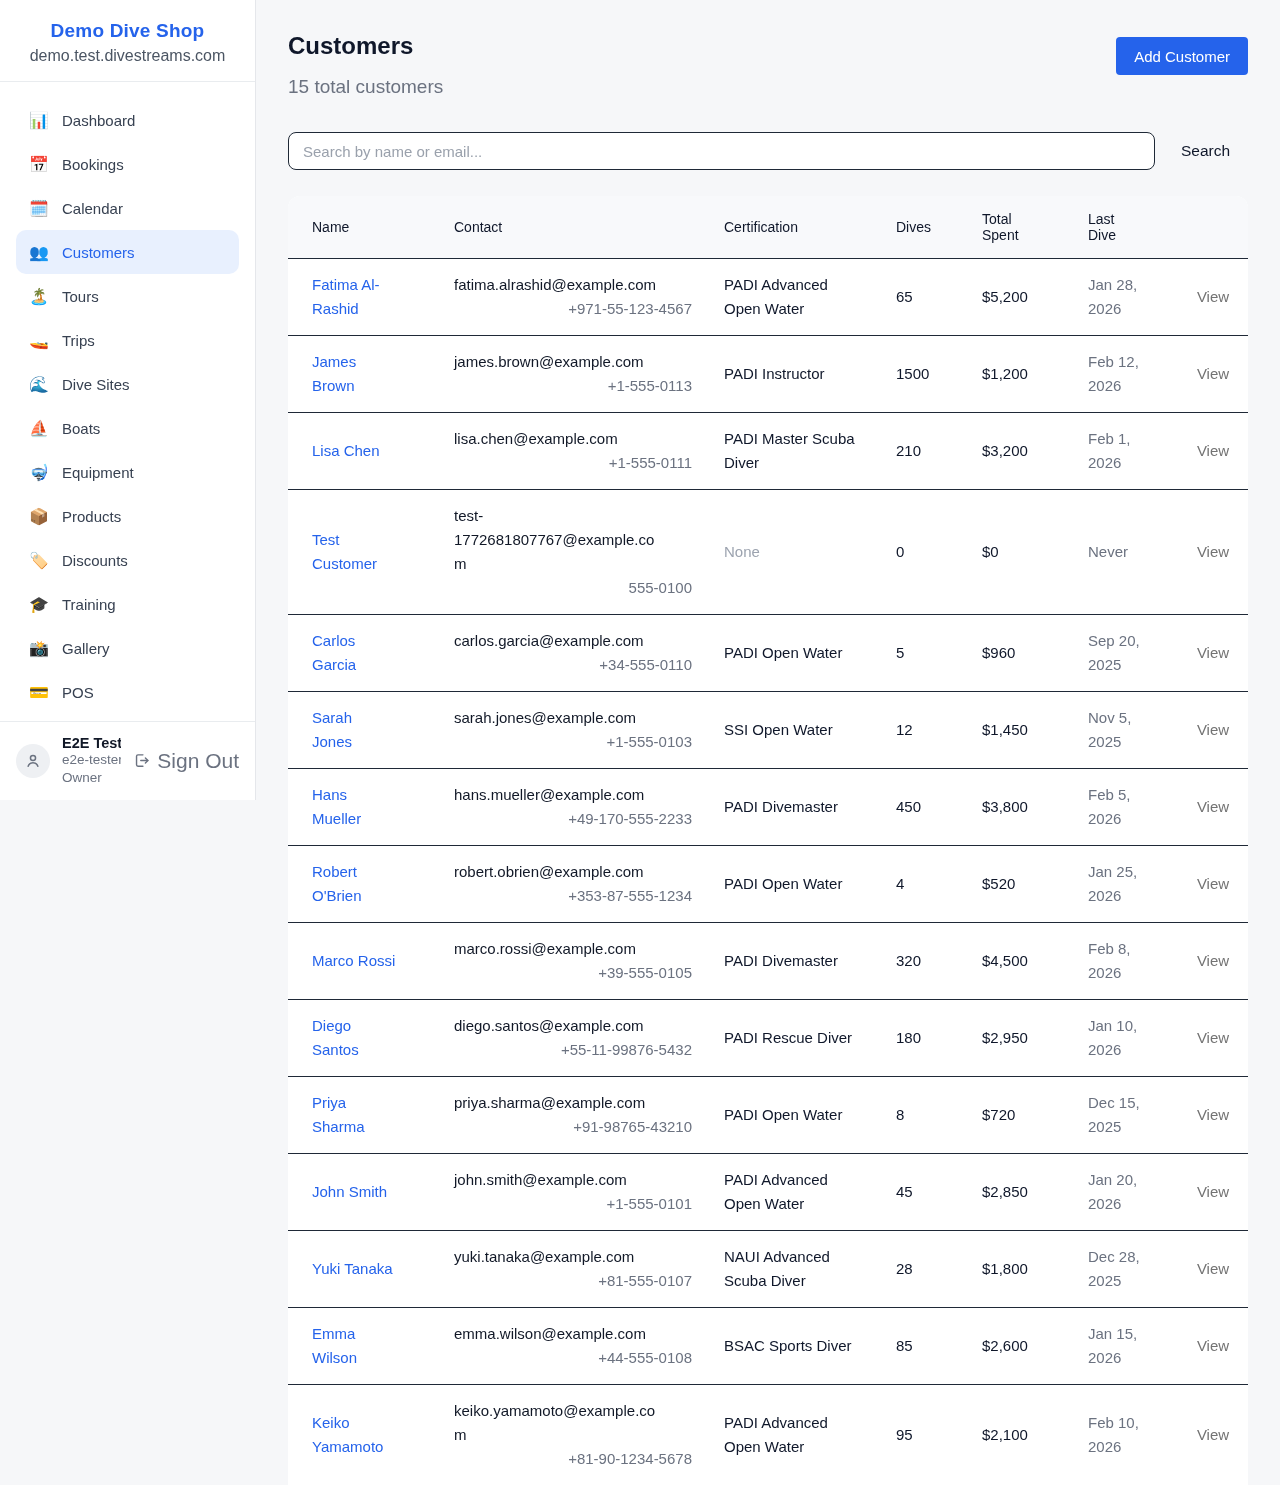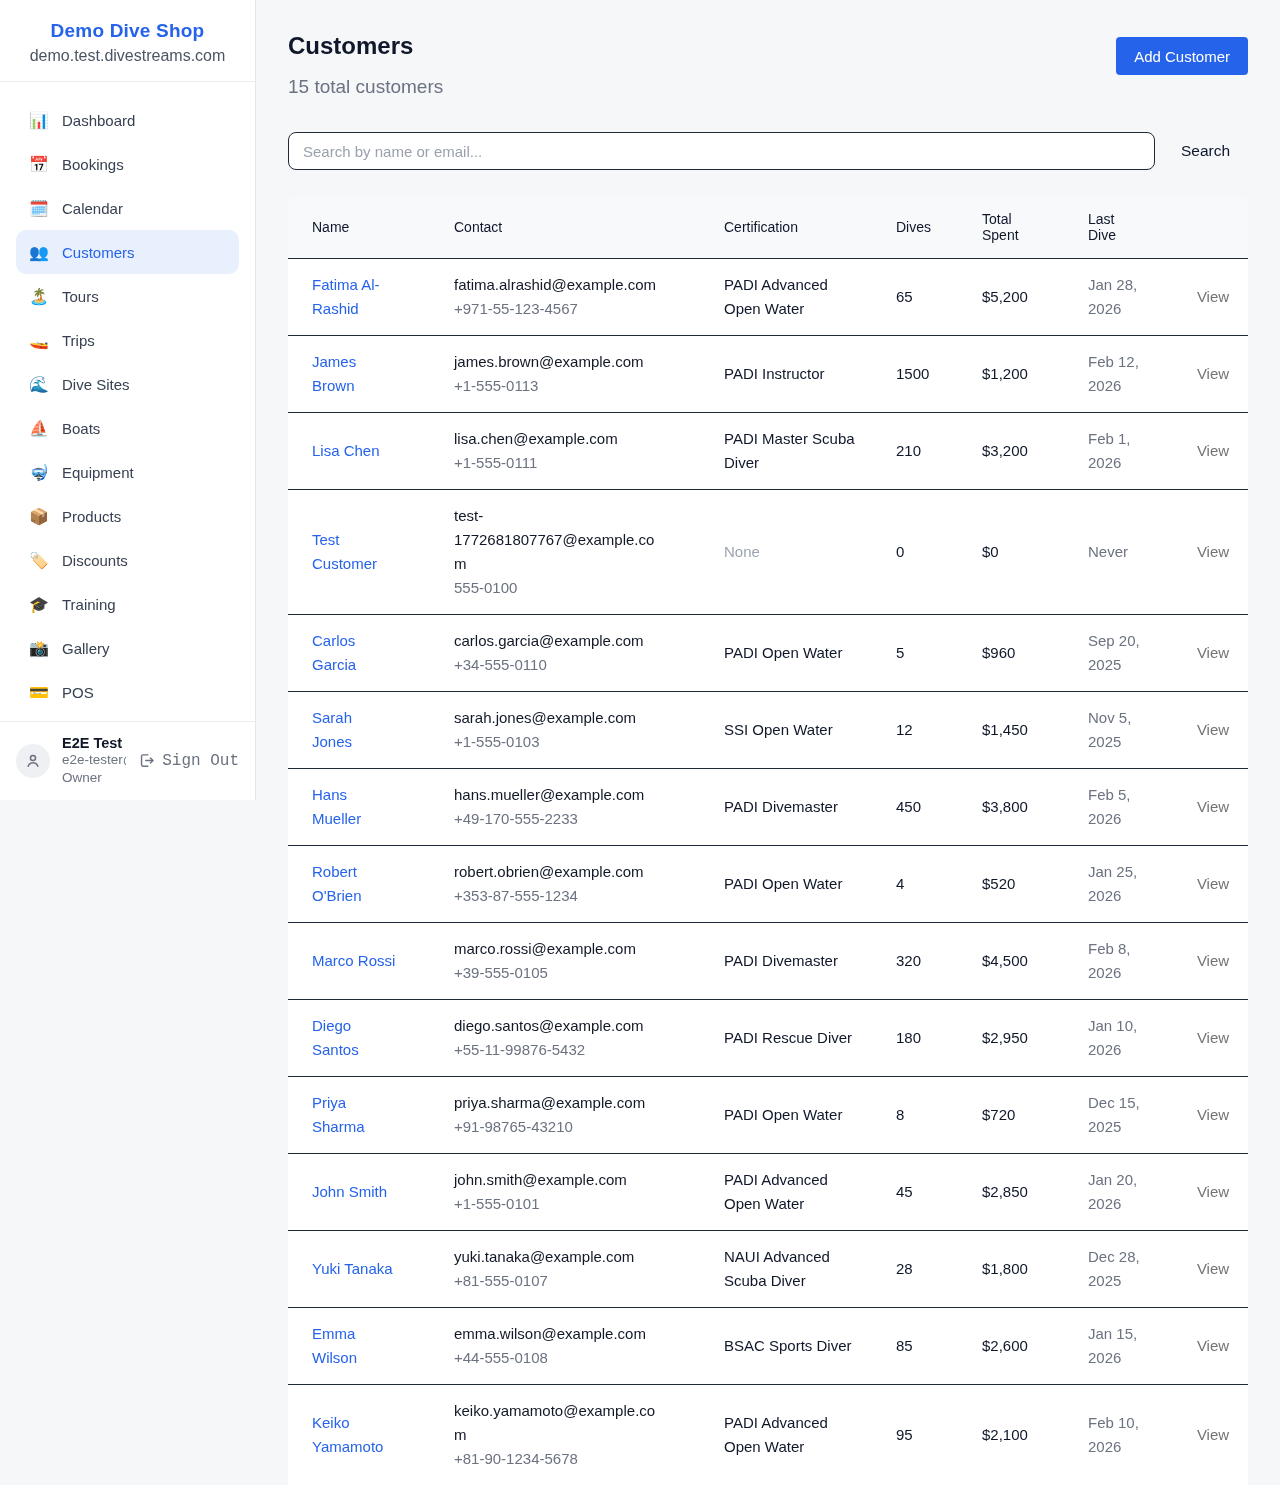--- a/index.html
+++ b/index.html
@@ -93,25 +93,25 @@
     color: #6b7280;
     white-space: nowrap;
     overflow: hidden;
     line-height: 1.35;
   }
   .signout-btn {
     display: flex;
     align-items: center;
     gap: 7px;
     color: #6b7280;
-    font-size: 16px;
+    font-size: 21px;
     background: none;
     border: none;
     cursor: pointer;
-    font-family: Liberation Mono, monospace;
+    font-family: Liberation Sans, sans-serif;
     white-space: nowrap;
     padding: 0;
   }
 
   
   .main {
     margin-left: 256px;
     padding: 32px 32px 40px 32px;
   }
   .page-header {
@@ -223,21 +223,21 @@
   tbody td:first-child { padding-left: 24px; }
 
   .name-link {
     color: #2563eb;
     text-decoration: none;
     display: inline-block;
     max-width: 84px;
     cursor: pointer;
   }
   .email-line { color: #111827; max-width: 212px; }
-  .phone-line { color: #6b7280; }
+  .phone-line { color: #6b7280; text-align: right; }
   .cert-text.muted { color: #9ca3af; }
   .last-dive { color: #6b7280; display: inline-block; max-width: 58px; }
   td.view-cell { text-align: center; }
   .view-link {
     color: #737373;
     text-decoration: none;
     cursor: pointer;
   }
   .last-row-pad td { padding-bottom: 28px; }
 </style>

